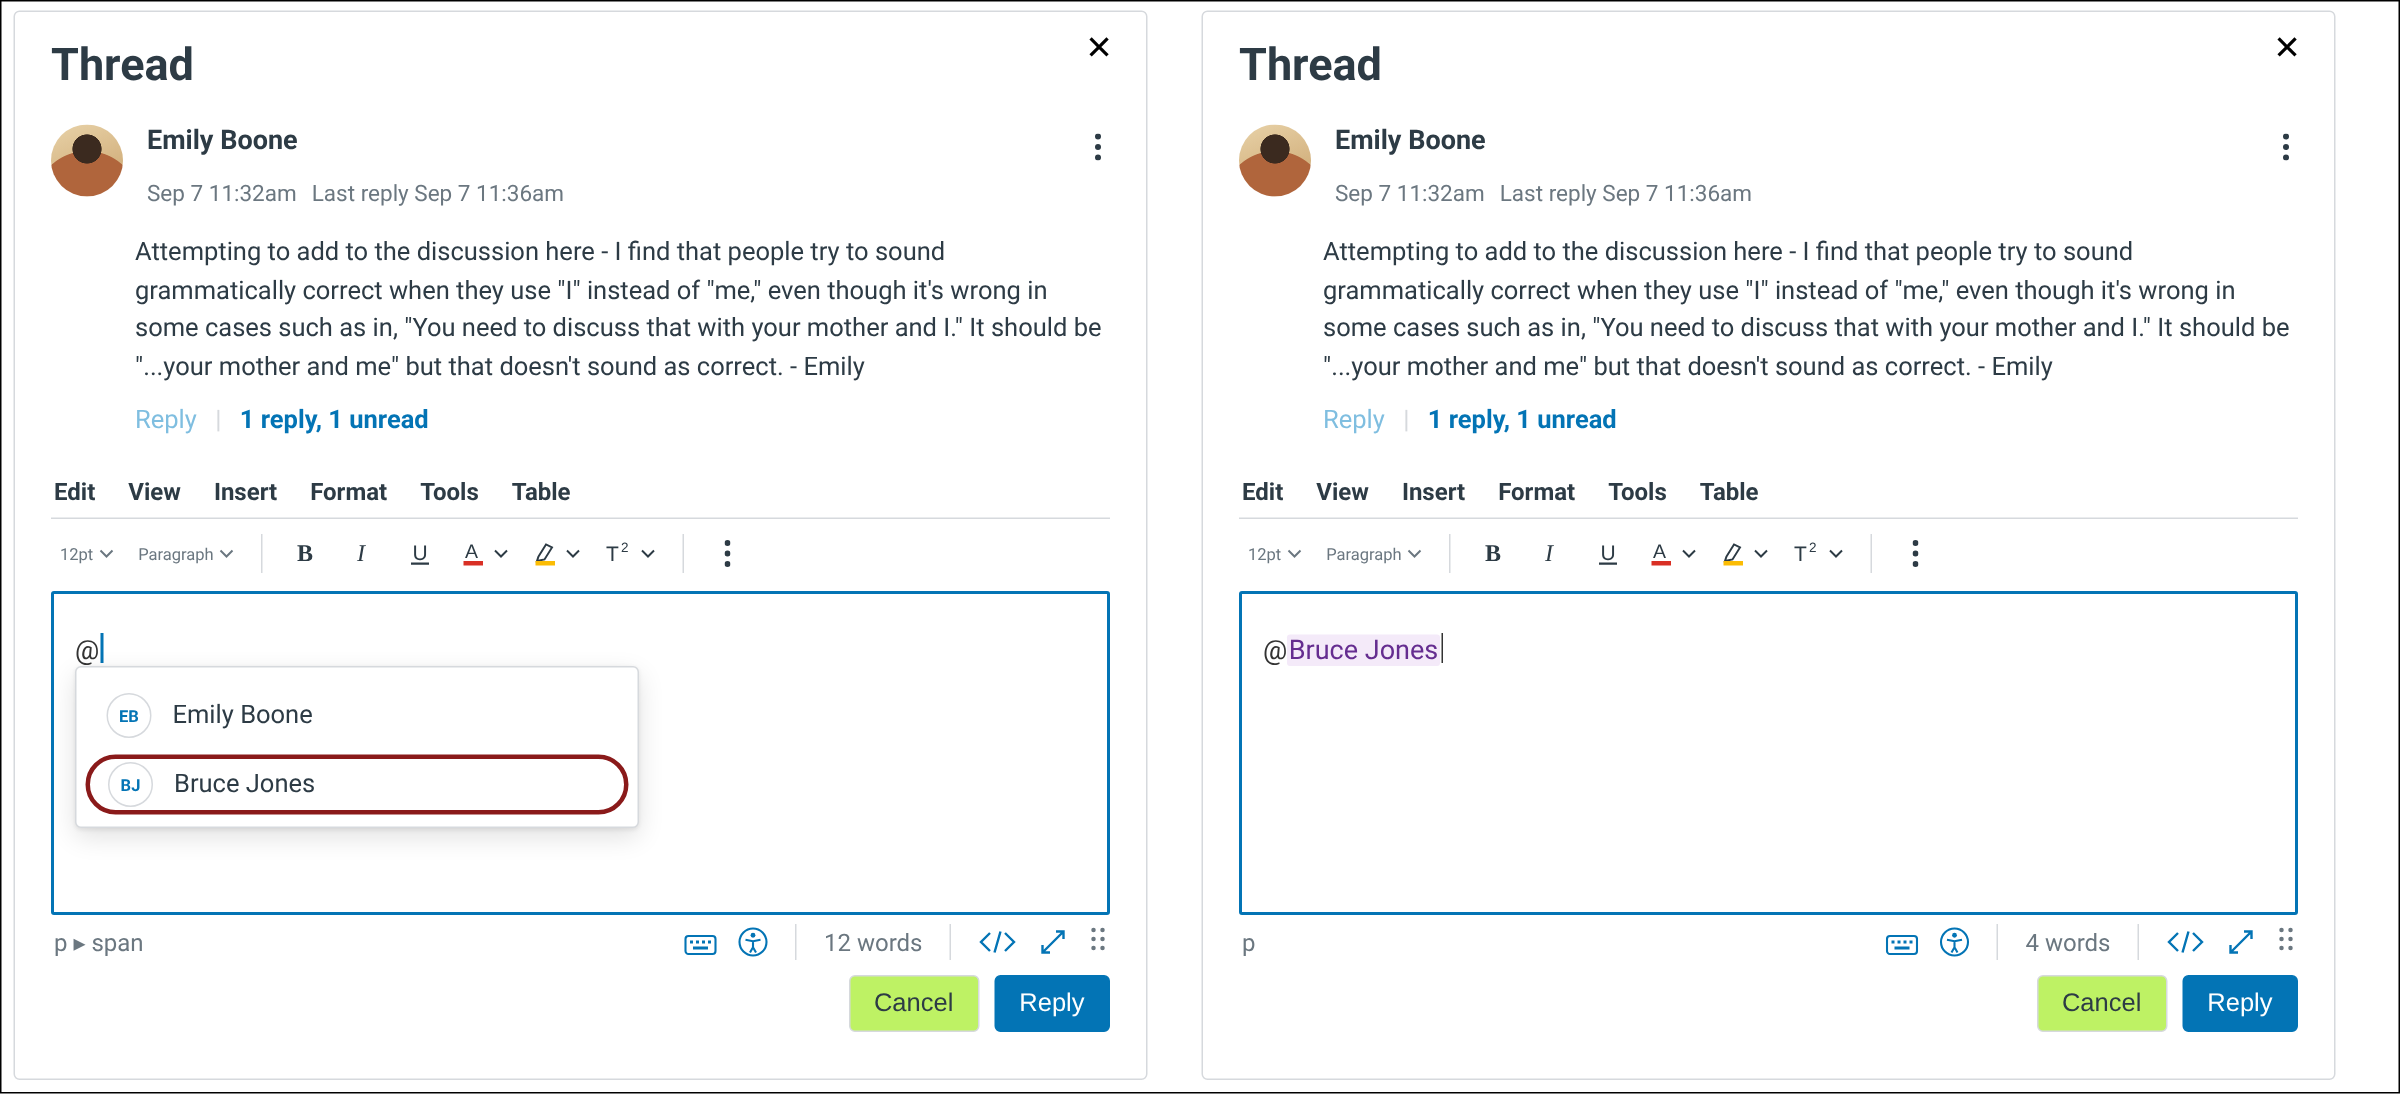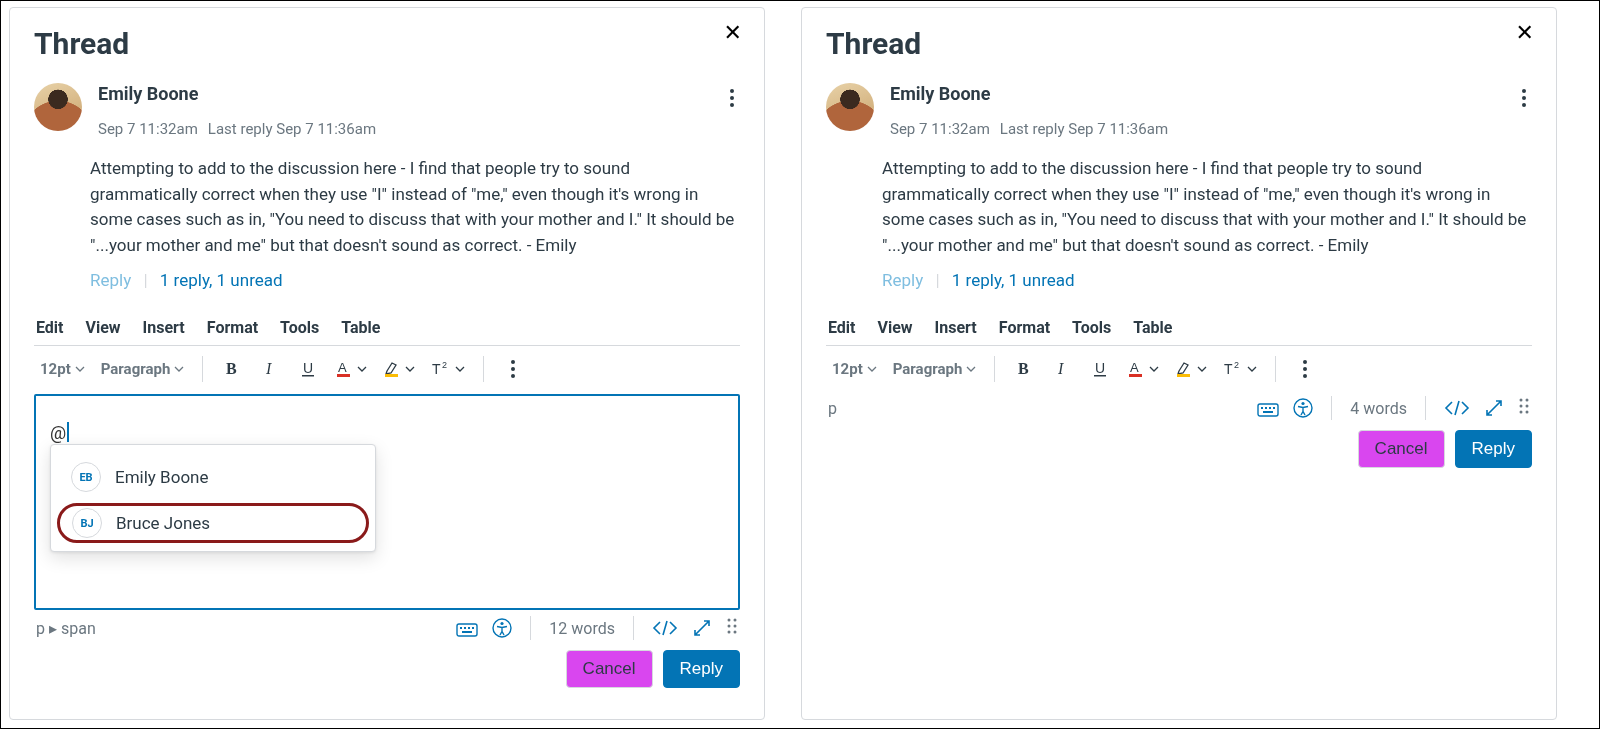--- a/index.html
+++ b/index.html
@@ -68,37 +68,37 @@
   .more-dots svg{display:block;}
 
   .post-body{
     font-size:17px;line-height:1.5;margin:18px 6px 12px 62px;
   }
   .reply-bar{
     margin:6px 6px 26px 62px;font-size:17px;
   }
   .reply-link{color:var(--link-light);cursor:pointer;}
   .divider{color:var(--border);margin:0 8px;}
-  .replies-link{color:var(--link);font-weight:400;cursor:pointer;}
+  .replies-link{color:var(--link);font-weight:700;cursor:pointer;}
 
   
   .editor{margin:0 6px;}
   .menubar{display:flex;gap:22px;font-size:16px;color:var(--text);padding:2px 2px 8px 2px;font-weight:bold;}
   .menubar span{cursor:pointer;}
   .toolbar{
     display:flex;align-items:center;gap:4px;
     border-top:1px solid var(--border);
     padding:6px 0 4px 0;
   }
   .tool{
     display:inline-flex;align-items:center;justify-content:center;
     height:34px;min-width:34px;border-radius:4px;cursor:pointer;
     padding:0 6px;color:var(--text);font-size:17px;
   }
-  .tool.text{font-size:15px;color:var(--muted);gap:4px;font-weight:bold;}
+  .tool.text{font-size:11px;color:var(--muted);gap:4px;}
   .chev{display:inline-flex;}
   .chev svg{width:10px;height:10px;}
   .vsep{width:1px;height:26px;background:var(--border);margin:0 8px;}
   .toolbar svg{display:block;}
 
   .editor-surface{
     border:2px solid var(--focus);
     border-radius:2px;
     min-height:216px;
     padding:26px 14px 14px 14px;
@@ -115,21 +115,21 @@
     background:var(--mention-bg);color:var(--mention-text);
     padding:0 1px;border-radius:2px;
   }
   .caret-plain{
     display:inline-block;width:0;height:20px;border-left:1px solid #333;
     vertical-align:-3px;margin-left:1px;
   }
 
   
   .dropdown{
-    position:absolute;left:14px;top:48px;width:326px;
+    position:absolute;left:14px;top:48px;width:376px;
     background:#fff;border:1px solid var(--border);border-radius:4px;
     box-shadow:0 6px 18px rgba(0,0,0,.12),0 1px 3px rgba(0,0,0,.08);
     padding:6px 0;
   }
   .dd-item{
     display:flex;align-items:center;gap:14px;
     padding:9px 14px;font-size:17px;cursor:pointer;
     border-radius:18px;margin:2px 6px;
   }
   .dd-item.highlight{
@@ -149,21 +149,21 @@
   }
   .status-left{display:flex;align-items:center;gap:6px;}
   .status-right{display:flex;align-items:center;gap:14px;}
   .status-icon{color:var(--link);cursor:pointer;display:inline-flex;}
   .ssep{width:1px;height:24px;background:var(--border);margin:0 4px;}
   .drag-handle{color:var(--muted);cursor:grab;}
 
   .actions{display:flex;justify-content:flex-end;gap:10px;margin-top:10px;}
   .btn{
     font-size:17px;padding:8px 16px;border-radius:4px;cursor:pointer;
-    border:1px solid var(--border);background:#d946ef;color:var(--text);
+    border:1px solid var(--border);background:#bef264;color:var(--text);
   }
   .btn.primary{background:var(--btn-primary);border-color:var(--btn-primary);color:#fff;}
 </style>
 </head>
 <body>
 
 <div class="outer">
 
   <div class="pane left">
     <span class="close-x">✕</span>
@@ -456,20 +456,23 @@
         <span class="vsep"></span>
         <span class="tool">
             <svg width="4" height="18" viewBox="0 0 4 18">
               <circle cx="2" cy="2" r="2" fill="currentColor"></circle>
               <circle cx="2" cy="9" r="2" fill="currentColor"></circle>
               <circle cx="2" cy="16" r="2" fill="currentColor"></circle>
             </svg>
           </span>
       </div>
 
+      <div class="editor-surface">
+        <span class="at-char">@</span><span class="mention-chip">Bruce Jones</span><span class="caret-plain"></span>
+      </div>
 
       <div class="status-row">
         <div class="status-left">
           <span>p</span>
         </div>
         <div class="status-right">
           <span class="status-icon">
               <svg width="22" height="18" viewBox="0 0 22 18">
                 <rect x="1" y="5" width="20" height="12" rx="2" fill="none" stroke="currentColor" stroke-width="1.4"></rect>
                 <rect x="4" y="8" width="2" height="2" fill="currentColor"></rect>

